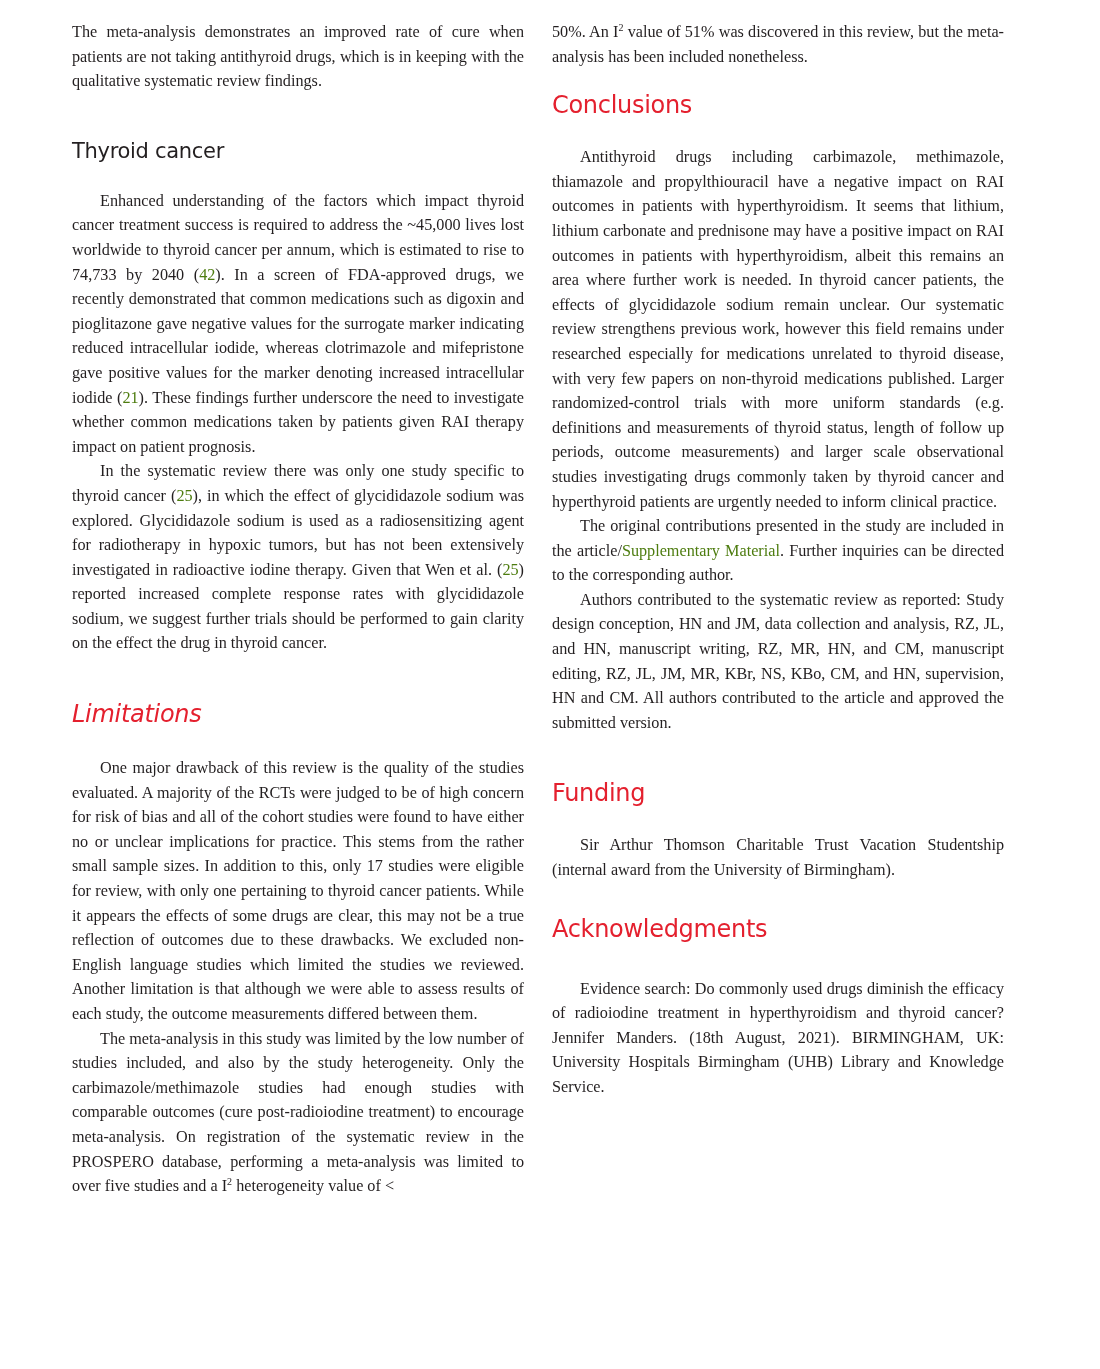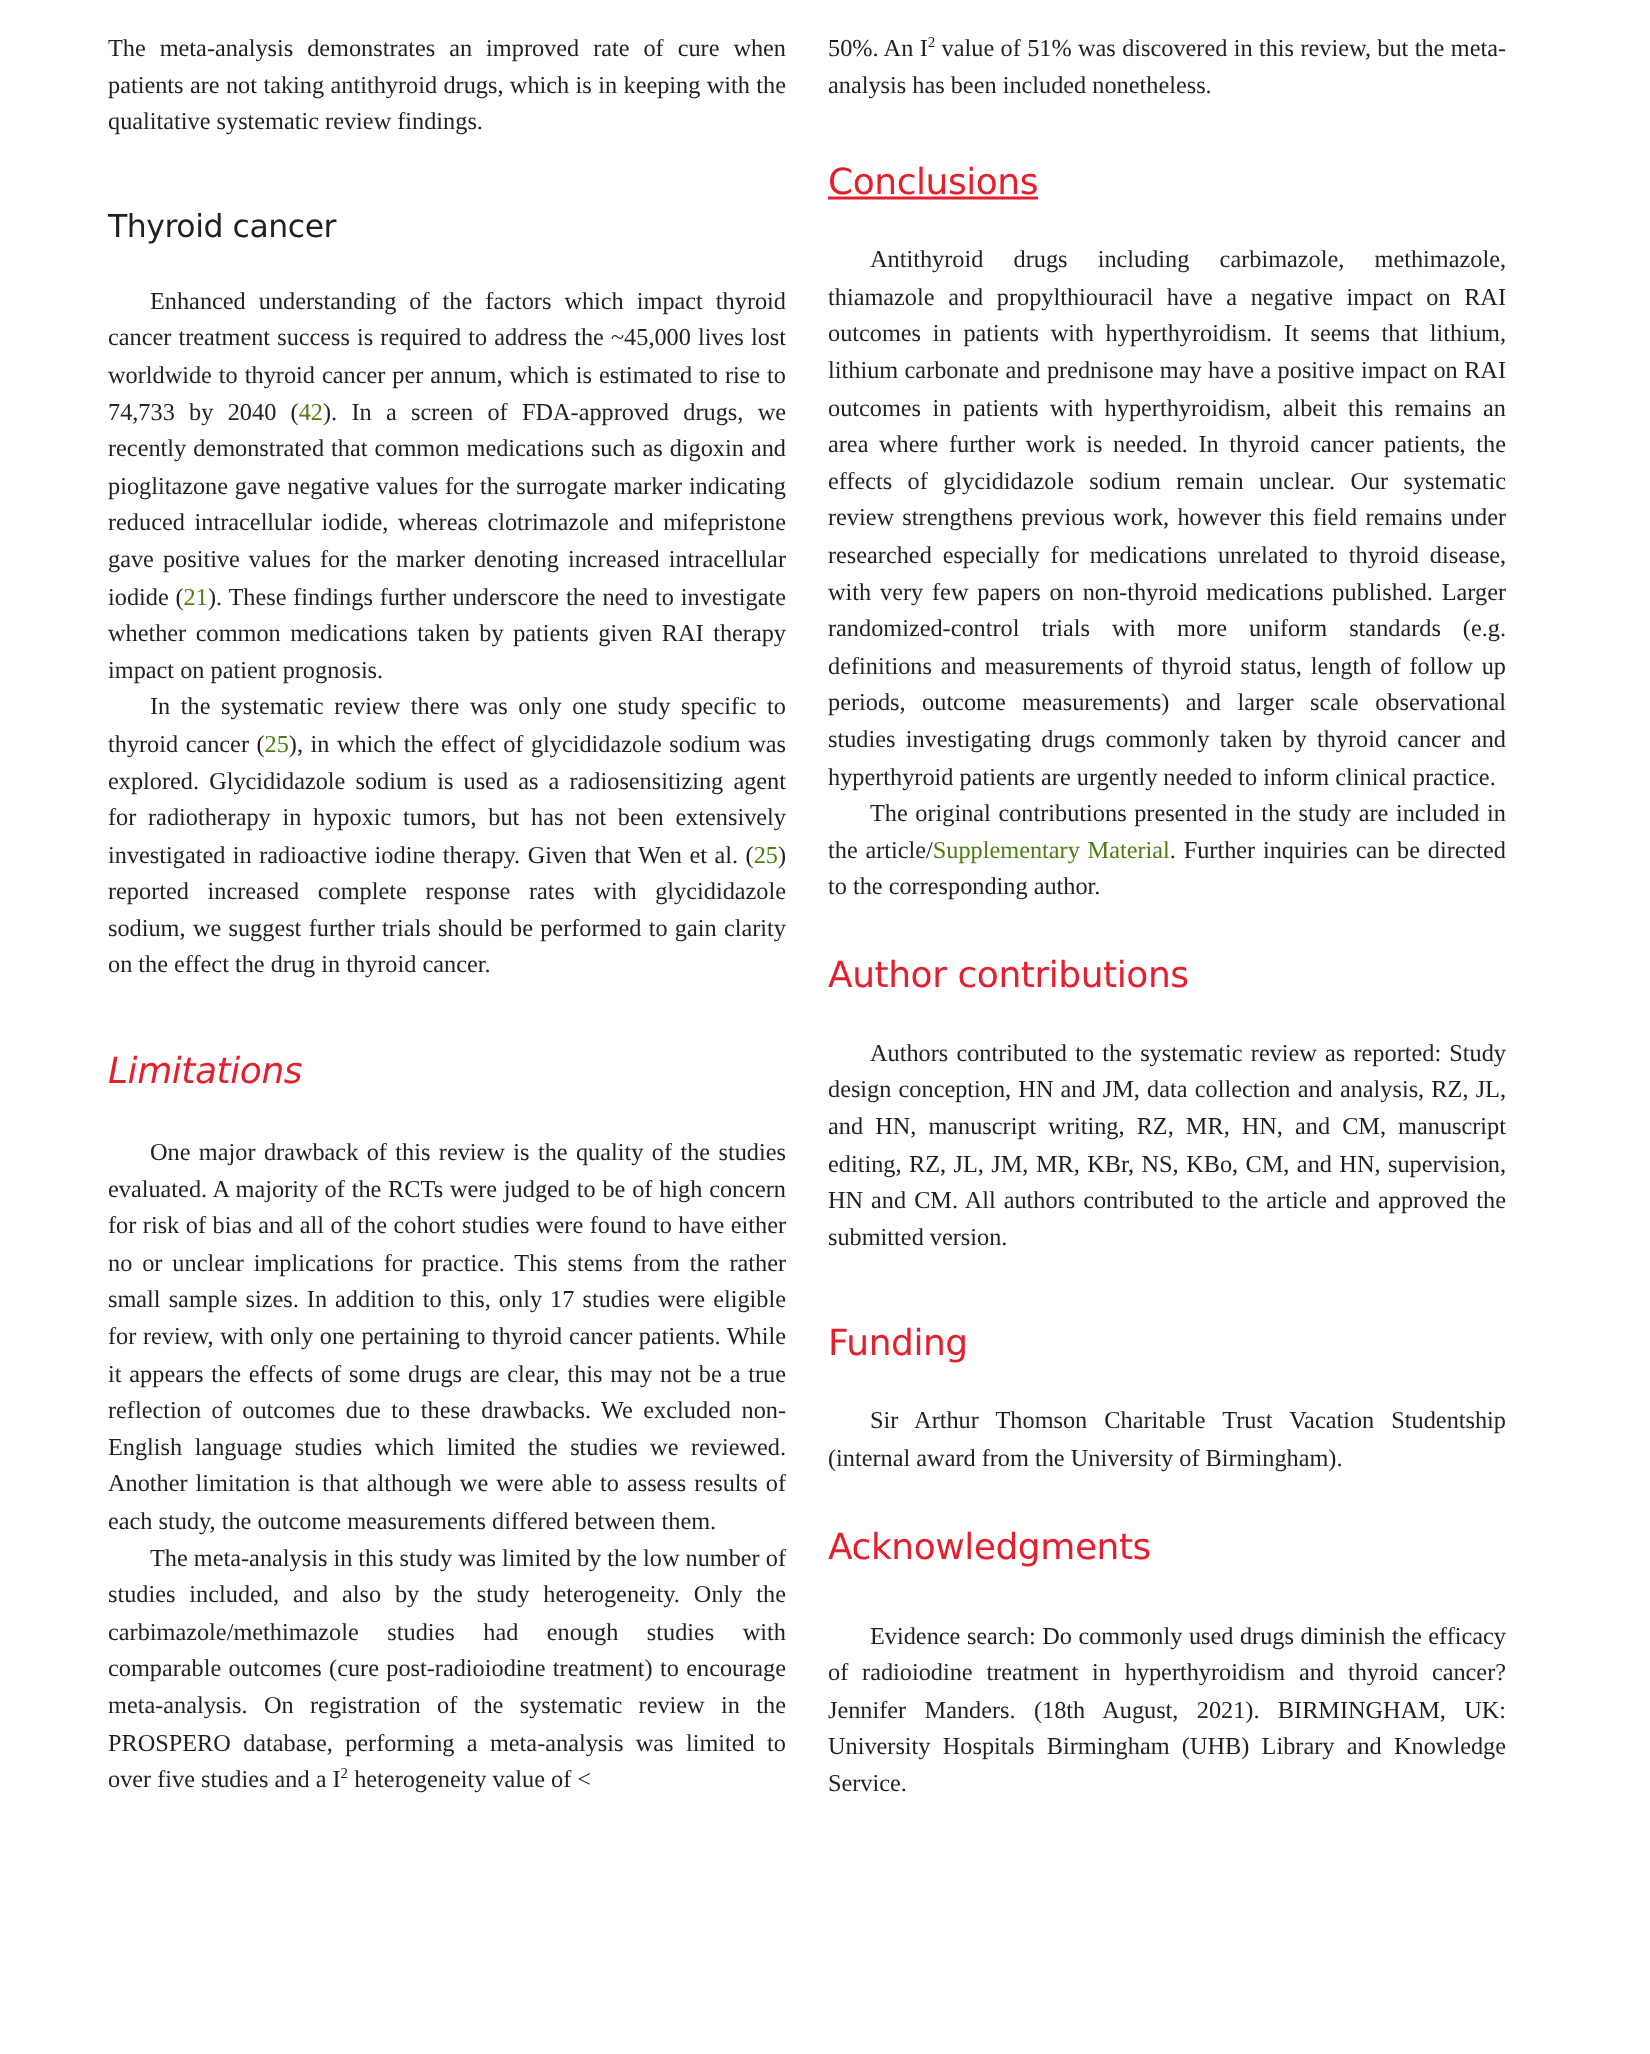--- a/index.html
+++ b/index.html
@@ -42,26 +42,25 @@
 
   <h2 class="red" style="margin-top:44px; margin-bottom:28px;font-style:italic;">Limitations</h2>
 
   <p class="indent">One major drawback of this review is the quality of the studies evaluated. A majority of the RCTs were judged to be of high concern for risk of bias and all of the cohort studies were found to have either no or unclear implications for practice. This stems from the rather small sample sizes. In addition to this, only 17 studies were eligible for review, with only one pertaining to thyroid cancer patients. While it appears the effects of some drugs are clear, this may not be a true reflection of outcomes due to these drawbacks. We excluded non-English language studies which limited the studies we reviewed. Another limitation is that although we were able to assess results of each study, the outcome measurements differed between them.</p>
   <p class="indent"><span>The meta-analysis in this study was limited by the low number of studies included, and also by the study heterogeneity. Only the carbimazole/methimazole studies had enough studies with comparable outcomes (cure post-radioiodine treatment) to encourage meta-analysis. On registration of the systematic review in the PROSPERO database, performing a meta-analysis was limited to over five studies and a I</span><sup>2</sup><span> heterogeneity value of &lt;</span></p>
 </div>
 
 <div class="col col-right">
   <p><span>50%. An I</span><sup>2</sup><span> value of 51% was discovered in this review, but the meta-analysis has been included nonetheless.</span></p>
 
-  <h2 class="red" style="margin-top:38px; margin-bottom:26px;text-decoration:underline;">Conclusions</h2>
+  <h2 class="red" style="margin-top:22px; margin-bottom:26px;">Conclusions</h2>
   <p class="indent">Antithyroid drugs including carbimazole, methimazole, thiamazole and propylthiouracil have a negative impact on RAI outcomes in patients with hyperthyroidism. It seems that lithium, lithium carbonate and prednisone may have a positive impact on RAI outcomes in patients with hyperthyroidism, albeit this remains an area where further work is needed. In thyroid cancer patients, the effects of glycididazole sodium remain unclear. Our systematic review strengthens previous work, however this field remains under researched especially for medications unrelated to thyroid disease, with very few papers on non-thyroid medications published. Larger randomized-control trials with more uniform standards (e.g. definitions and measurements of thyroid status, length of follow up periods, outcome measurements) and larger scale observational studies investigating drugs commonly taken by thyroid cancer and hyperthyroid patients are urgently needed to inform clinical practice.</p>
 
   <p class="indent"><span>The original contributions presented in the study are included in the article/</span><span class="ref">Supplementary Material</span><span>. Further inquiries can be directed to the corresponding author.</span></p>
 
-  <h2 class="red" style="margin-top:32px; margin-bottom:26px;">Author contributions</h2>
   <p class="indent">Authors contributed to the systematic review as reported: Study design conception, HN and JM, data collection and analysis, RZ, JL, and HN, manuscript writing, RZ, MR, HN, and CM, manuscript editing, RZ, JL, JM, MR, KBr, NS, KBo, CM, and HN, supervision, HN and CM. All authors contributed to the article and approved the submitted version.</p>
 
   <h2 class="red" style="margin-top:44px; margin-bottom:26px;">Funding</h2>
   <p class="indent">Sir Arthur Thomson Charitable Trust Vacation Studentship (internal award from the University of Birmingham).</p>
 
   <h2 class="red" style="margin-top:32px; margin-bottom:34px;">Acknowledgments</h2>
   <p class="indent">Evidence search: Do commonly used drugs diminish the efficacy of radioiodine treatment in hyperthyroidism and thyroid cancer? Jennifer Manders. (18th August, 2021). BIRMINGHAM, UK: University Hospitals Birmingham (UHB) Library and Knowledge Service.</p>
 </div>
 
 </body></html>

